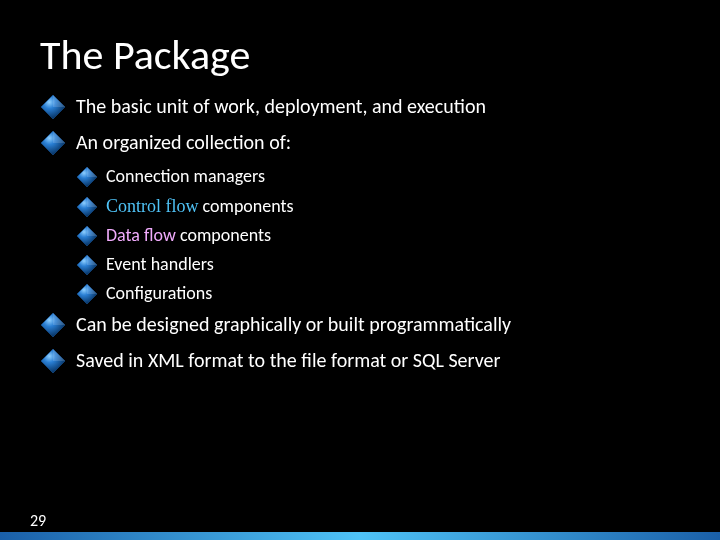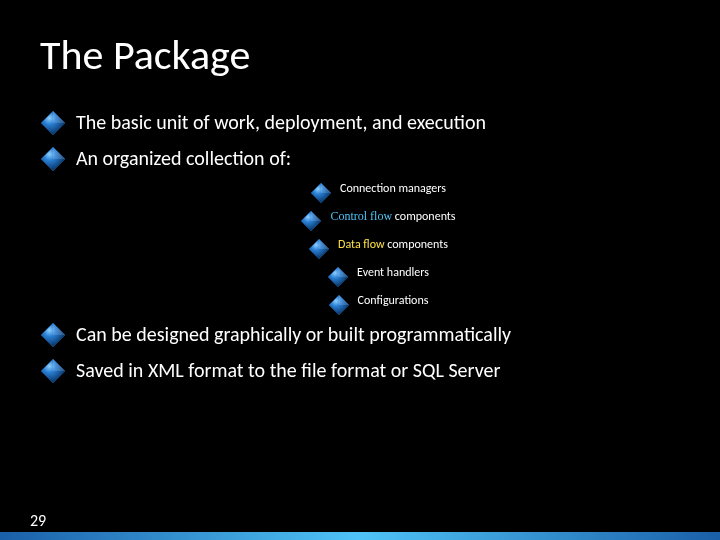--- a/index.html
+++ b/index.html
@@ -18,21 +18,21 @@
       width: 720px;
       height: 540px;
       position: relative;
       padding: 30px 40px 50px 40px;
     }
 
     .title {
       font-size: 42px;
       font-weight: 400;
       color: #ffffff;
-      margin-bottom: 28px;
+      margin-bottom: 12px;
       line-height: 1.2;
     }
 
     .bullet-list {
       list-style: none;
       padding: 0;
     }
 
     .bullet-item {
       display: flex;
@@ -58,23 +58,22 @@
     .sub-bullet-list {
       list-style: none;
       padding: 0;
       margin-left: 36px;
     }
 
     .sub-bullet-item {
       display: flex;
       align-items: flex-start;
       margin-bottom: 4px;
-      font-size: 12px;
+      font-size: 18px;
       line-height: 1.4;
-      justify-content: center;
     }
 
     .sub-bullet-icon {
       flex-shrink: 0;
       width: 22px;
       height: 22px;
       margin-right: 8px;
       margin-top: 2px;
     }
 
@@ -82,21 +81,21 @@
       width: 22px;
       height: 22px;
     }
 
     .highlight-blue {
       color: #4fc3f7;
       font-family: Liberation Serif, serif;
     }
 
     .highlight-orange {
-      color: #fde047;
+      color: #f0abfc;
     }
 
     .page-number {
       position: absolute;
       bottom: 10px;
       left: 30px;
       font-size: 16px;
       color: #ffffff;
     }
 

